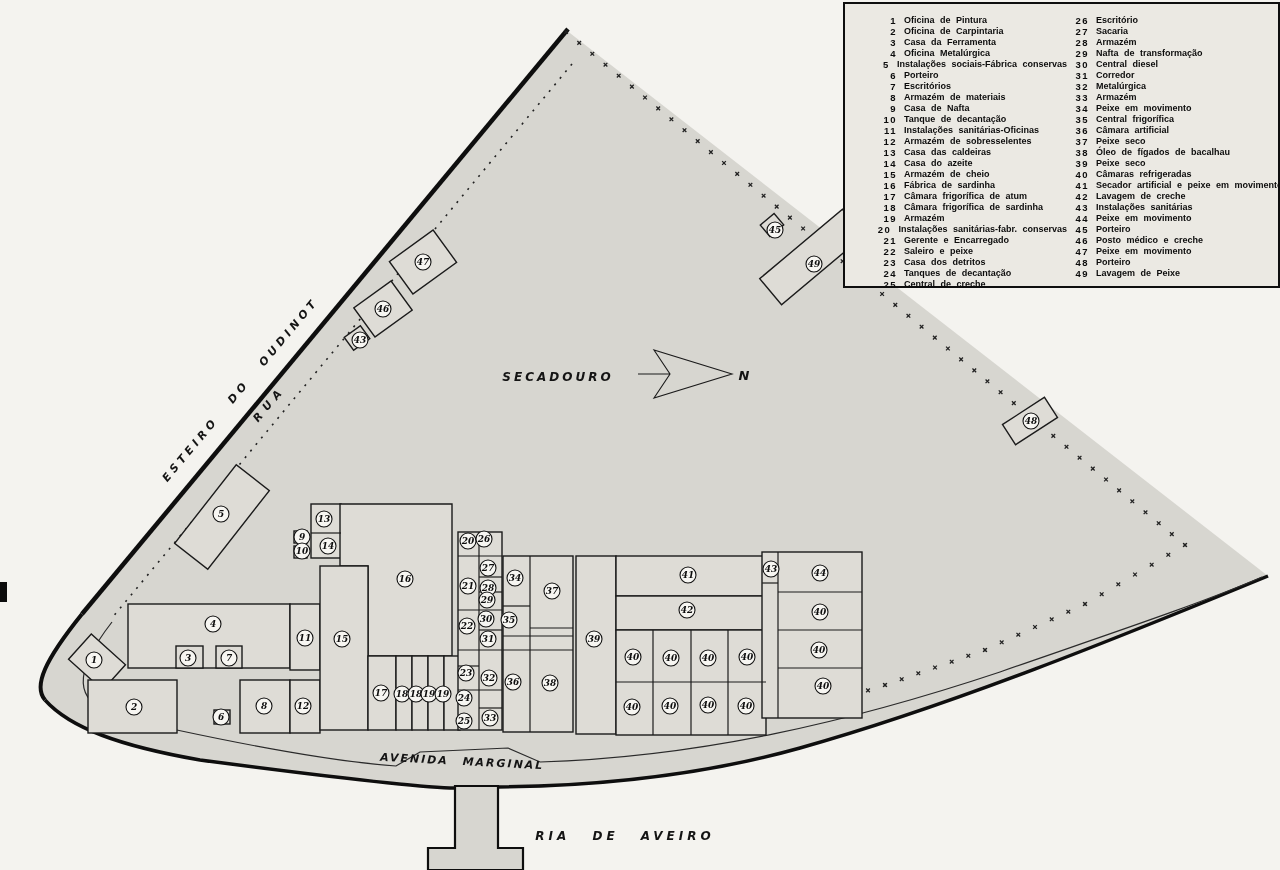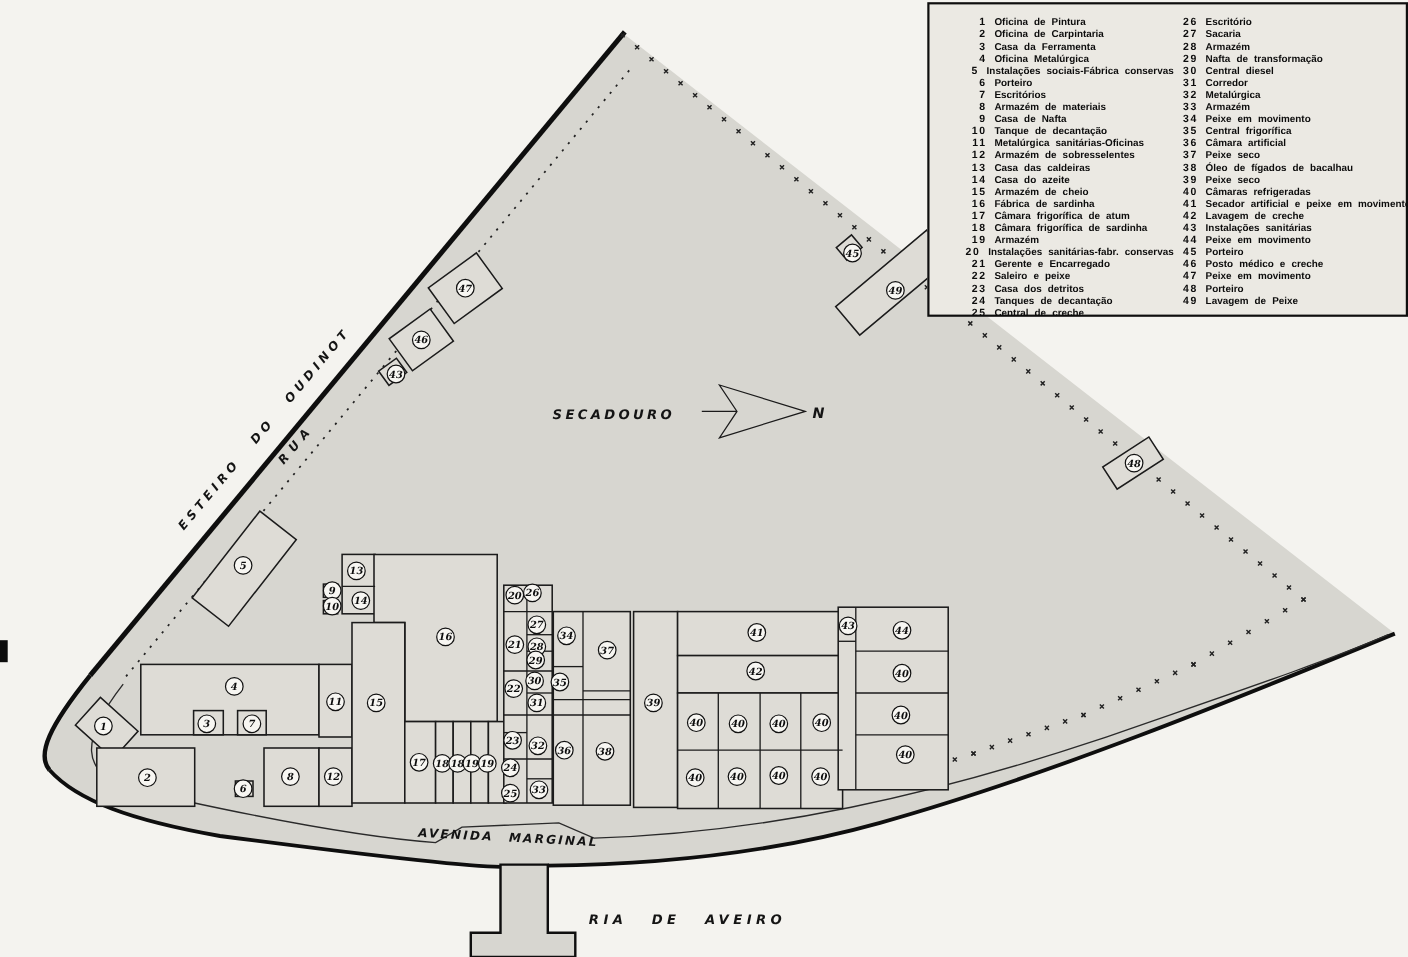--- a/index.html
+++ b/index.html
@@ -499,21 +499,21 @@
         <div class="lrow">
           <span class="lnum">9</span>
           <span class="llab">Casa de Nafta</span>
         </div>
         <div class="lrow">
           <span class="lnum">10</span>
           <span class="llab">Tanque de decantação</span>
         </div>
         <div class="lrow">
           <span class="lnum">11</span>
-          <span class="llab">Metalúrgica sanitárias-Oficinas</span>
+          <span class="llab">Instalações sanitárias-Oficinas</span>
         </div>
         <div class="lrow">
           <span class="lnum">12</span>
           <span class="llab">Armazém de sobresselentes</span>
         </div>
         <div class="lrow">
           <span class="lnum">13</span>
           <span class="llab">Casa das caldeiras</span>
         </div>
         <div class="lrow">

